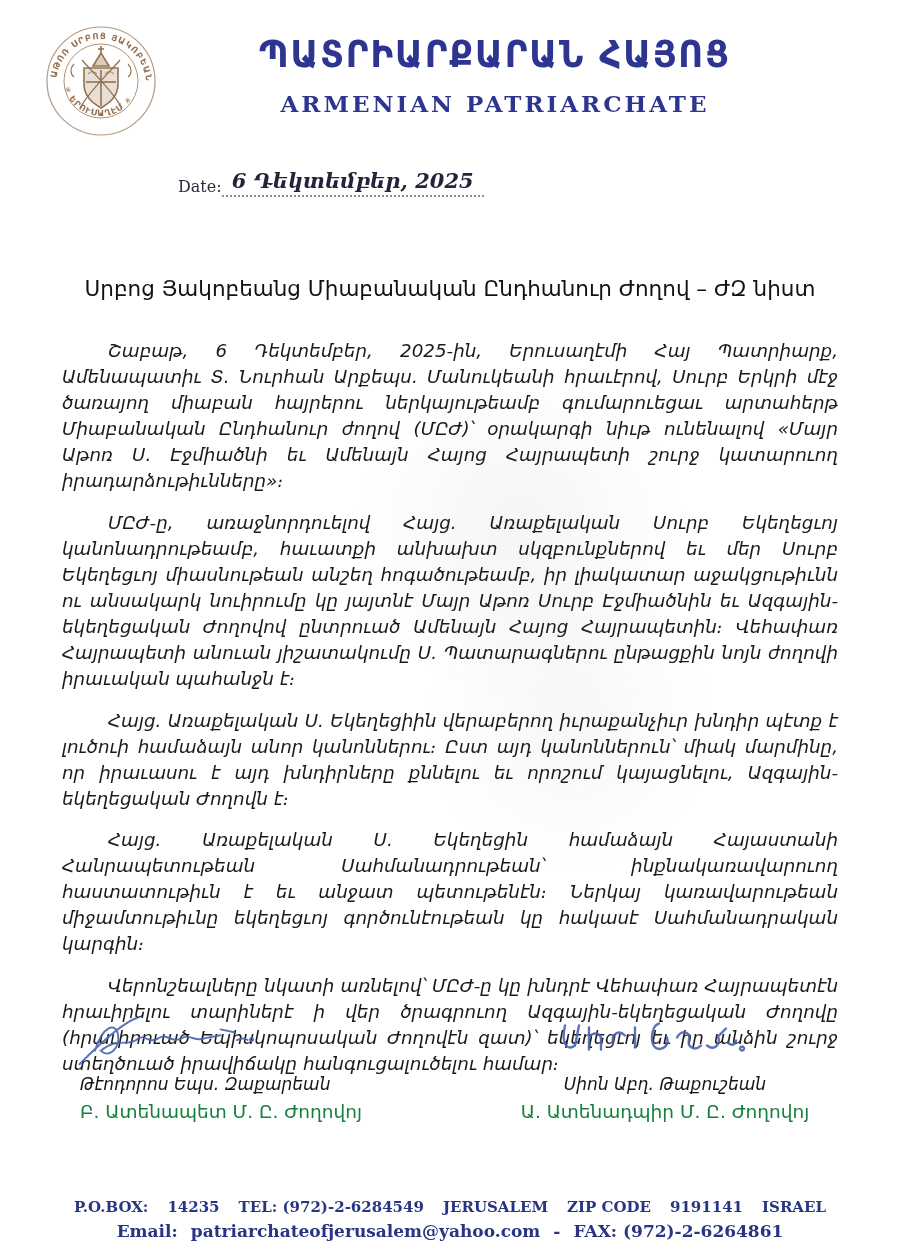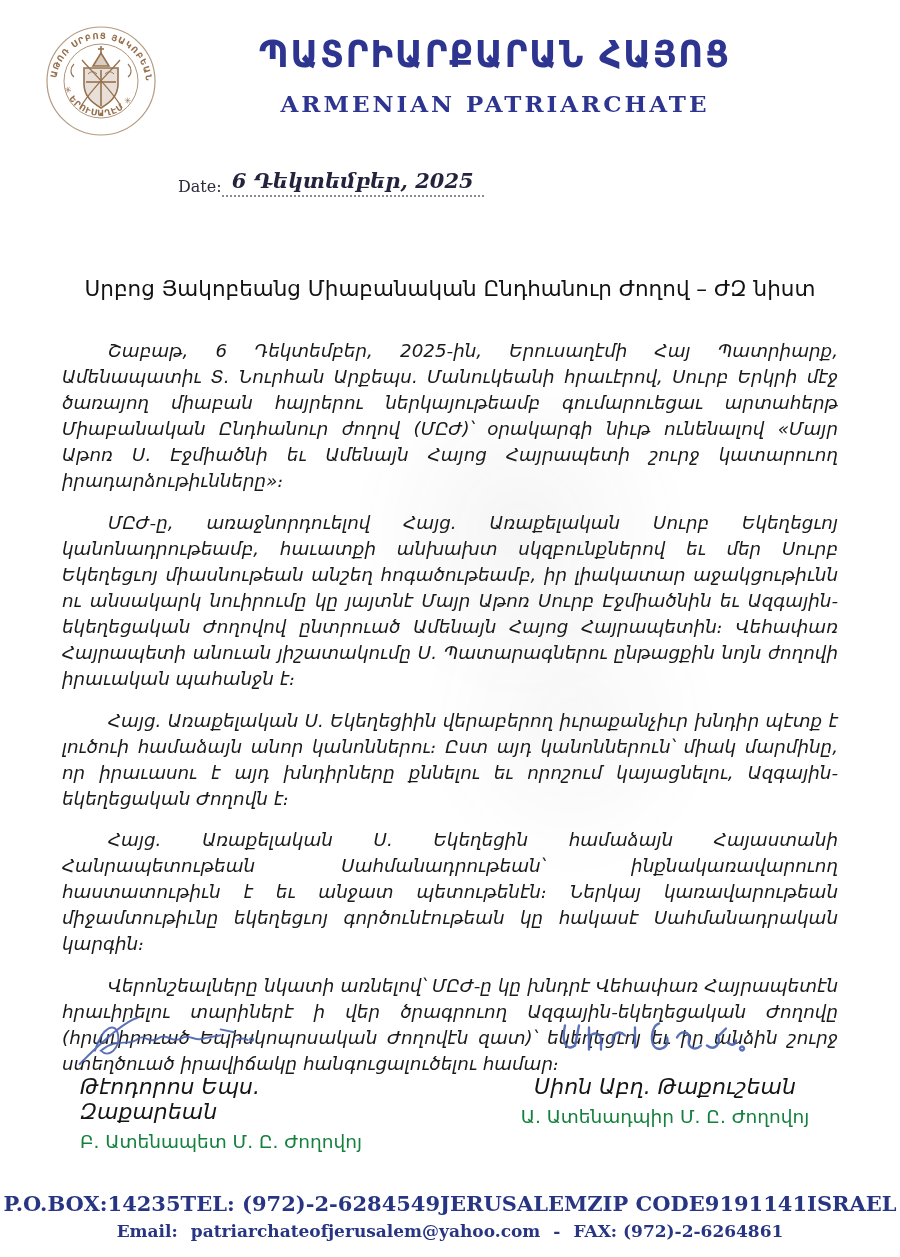--- a/index.html
+++ b/index.html
@@ -54,28 +54,28 @@
     font-style:italic; font-size:18.3px; line-height:1.42;
     color:#1a1a1a; text-align:justify;
   }
   .letter-body p { margin:16px 0 15px 0; text-indent:46px; }
 
   
   .signatures { position:absolute; top:1012px; left:70px; right:55px; display:flex; justify-content:space-between; }
   .sig-block-left  { width:320px; text-align:left; }
   .sig-block-right { width:360px; text-align:center; }
   .sig-scribble { height:58px; }
-  .sig-name  { font-style:italic; font-size:22px; color:#151515; margin-top:0; }
+  .sig-name  { font-style:italic; font-size:17px; color:#151515; margin-top:0; }
   .sig-title { font-size:18.5px; color:#15803d; margin-top:7px; }
   .sig-block-left .sig-name, .sig-block-left .sig-title { padding-left:10px; }
 
   
   .footer { position:absolute; left:0; right:0; bottom:16px; text-align:center;
             font-family:"DejaVu Serif", serif; color:#283583; }
-  .footer-line1 { display:flex; justify-content:center; font-size:21px; font-weight:bold; }
+  .footer-line1 { display:flex; justify-content:center; gap:19px; font-size:15px; font-weight:bold; }
   .footer-line2 { display:flex; justify-content:center; gap:13px; font-size:17px; font-weight:bold; margin-top:5px; }
 </style>
 </head>
 <body>
 
 <div class="page">
 
   <div class="wm wm1"></div>
   <div class="wm wm2"></div>
 

